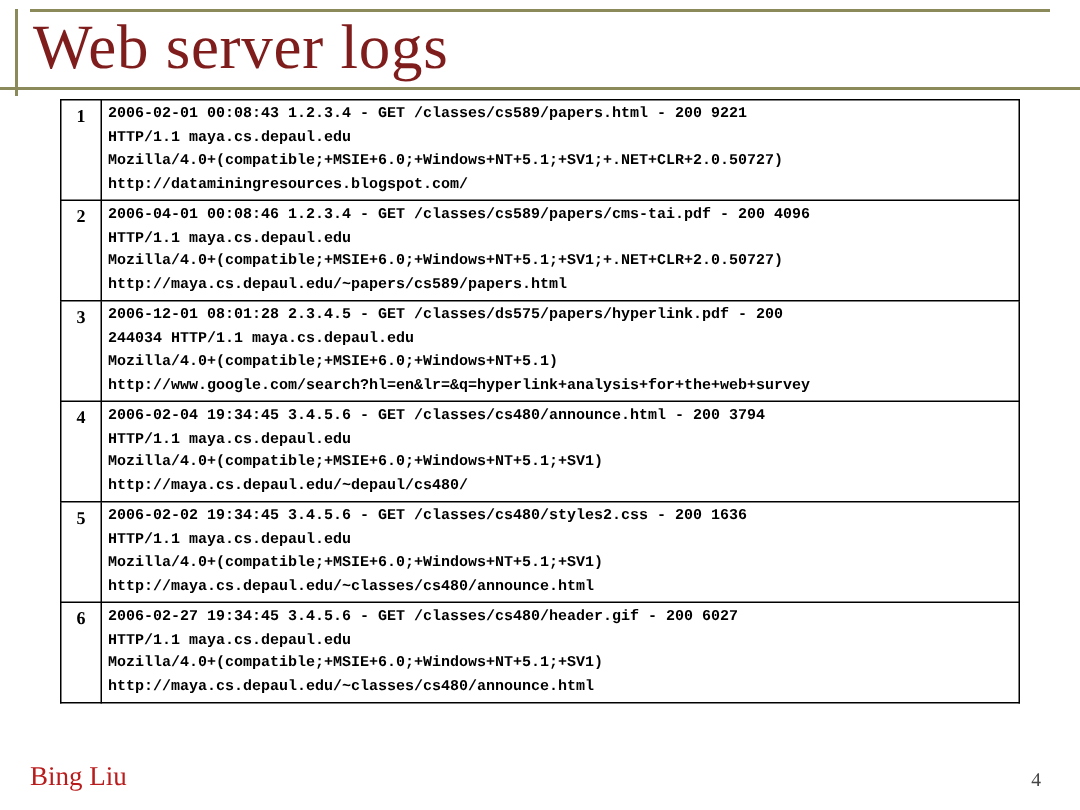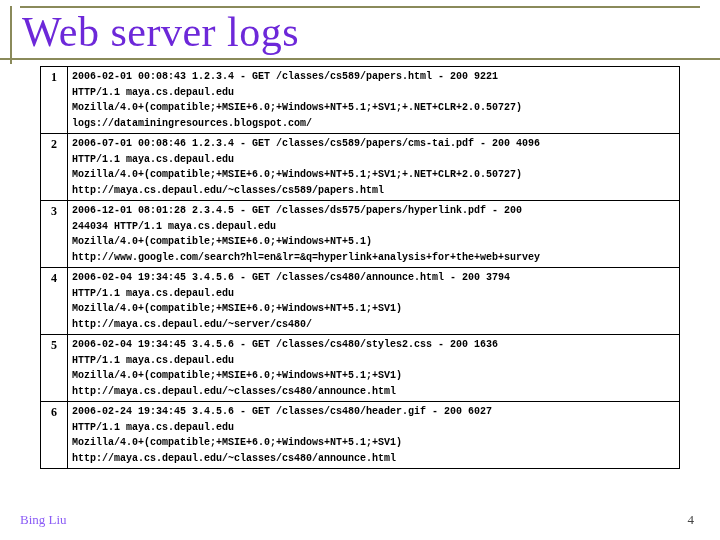--- a/index.html
+++ b/index.html
@@ -17,21 +17,21 @@
     height: 540px;
     box-sizing: border-box;
     padding: 6px 20px 0 20px;
   }
   .rule-top {
     border-top: 2px solid #8a8a5a;
     margin: 0 0 0 0;
   }
   .title {
     font-size: 42px;
-    color: #6d28d9;
+    color: #7f1d1d;
     margin: 0 0 2px 2px;
     letter-spacing: 0.5px;
     font-weight: normal;
   }
   .title-underline {
     border-bottom: 2px solid #8a8a5a;
     margin: 0 -20px 6px -20px;
   }
   .title-vert {
     position: absolute;
@@ -71,22 +71,22 @@
   }
   .logtable td.lines div {
     white-space: nowrap;
     overflow: hidden;
     text-overflow: clip;
   }
   .footer-left {
     position: absolute;
     left: 20px;
     bottom: 12px;
-    font-size: 13px;
-    color: #8b5cf6;
+    font-size: 18px;
+    color: #b91c1c;
   }
   .footer-right {
     position: absolute;
     right: 26px;
     bottom: 12px;
     font-size: 13px;
     color: #444;
   }
 </style>
 </head>
@@ -99,63 +99,63 @@
   <div class="title-underline"></div>
 
   <table class="logtable">
     <tbody id="log-body">
         <tr>
           <td class="idx">1</td>
           <td class="lines">
             <div>2006-02-01 00:08:43 1.2.3.4 - GET /classes/cs589/papers.html - 200 9221</div>
             <div>HTTP/1.1 maya.cs.depaul.edu</div>
             <div>Mozilla/4.0+(compatible;+MSIE+6.0;+Windows+NT+5.1;+SV1;+.NET+CLR+2.0.50727)</div>
-            <div>logs://dataminingresources.blogspot.com/</div>
+            <div>http://dataminingresources.blogspot.com/</div>
           </td>
         </tr>
         <tr>
           <td class="idx">2</td>
           <td class="lines">
-            <div>2006-07-01 00:08:46 1.2.3.4 - GET /classes/cs589/papers/cms-tai.pdf - 200 4096</div>
+            <div>2006-04-01 00:08:46 1.2.3.4 - GET /classes/cs589/papers/cms-tai.pdf - 200 4096</div>
             <div>HTTP/1.1 maya.cs.depaul.edu</div>
             <div>Mozilla/4.0+(compatible;+MSIE+6.0;+Windows+NT+5.1;+SV1;+.NET+CLR+2.0.50727)</div>
-            <div>http://maya.cs.depaul.edu/~classes/cs589/papers.html</div>
+            <div>http://maya.cs.depaul.edu/~papers/cs589/papers.html</div>
           </td>
         </tr>
         <tr>
           <td class="idx">3</td>
           <td class="lines">
             <div>2006-12-01 08:01:28 2.3.4.5 - GET /classes/ds575/papers/hyperlink.pdf - 200</div>
             <div>244034 HTTP/1.1 maya.cs.depaul.edu</div>
             <div>Mozilla/4.0+(compatible;+MSIE+6.0;+Windows+NT+5.1)</div>
             <div>http://www.google.com/search?hl=en&amp;lr=&amp;q=hyperlink+analysis+for+the+web+survey</div>
           </td>
         </tr>
         <tr>
           <td class="idx">4</td>
           <td class="lines">
             <div>2006-02-04 19:34:45 3.4.5.6 - GET /classes/cs480/announce.html - 200 3794</div>
             <div>HTTP/1.1 maya.cs.depaul.edu</div>
             <div>Mozilla/4.0+(compatible;+MSIE+6.0;+Windows+NT+5.1;+SV1)</div>
-            <div>http://maya.cs.depaul.edu/~server/cs480/</div>
+            <div>http://maya.cs.depaul.edu/~depaul/cs480/</div>
           </td>
         </tr>
         <tr>
           <td class="idx">5</td>
           <td class="lines">
-            <div>2006-02-04 19:34:45 3.4.5.6 - GET /classes/cs480/styles2.css - 200 1636</div>
+            <div>2006-02-02 19:34:45 3.4.5.6 - GET /classes/cs480/styles2.css - 200 1636</div>
             <div>HTTP/1.1 maya.cs.depaul.edu</div>
             <div>Mozilla/4.0+(compatible;+MSIE+6.0;+Windows+NT+5.1;+SV1)</div>
             <div>http://maya.cs.depaul.edu/~classes/cs480/announce.html</div>
           </td>
         </tr>
         <tr>
           <td class="idx">6</td>
           <td class="lines">
-            <div>2006-02-24 19:34:45 3.4.5.6 - GET /classes/cs480/header.gif - 200 6027</div>
+            <div>2006-02-27 19:34:45 3.4.5.6 - GET /classes/cs480/header.gif - 200 6027</div>
             <div>HTTP/1.1 maya.cs.depaul.edu</div>
             <div>Mozilla/4.0+(compatible;+MSIE+6.0;+Windows+NT+5.1;+SV1)</div>
             <div>http://maya.cs.depaul.edu/~classes/cs480/announce.html</div>
           </td>
         </tr>
       </tbody>
   </table>
 
   <div class="footer-left">Bing Liu</div>
   <div class="footer-right">4</div>

